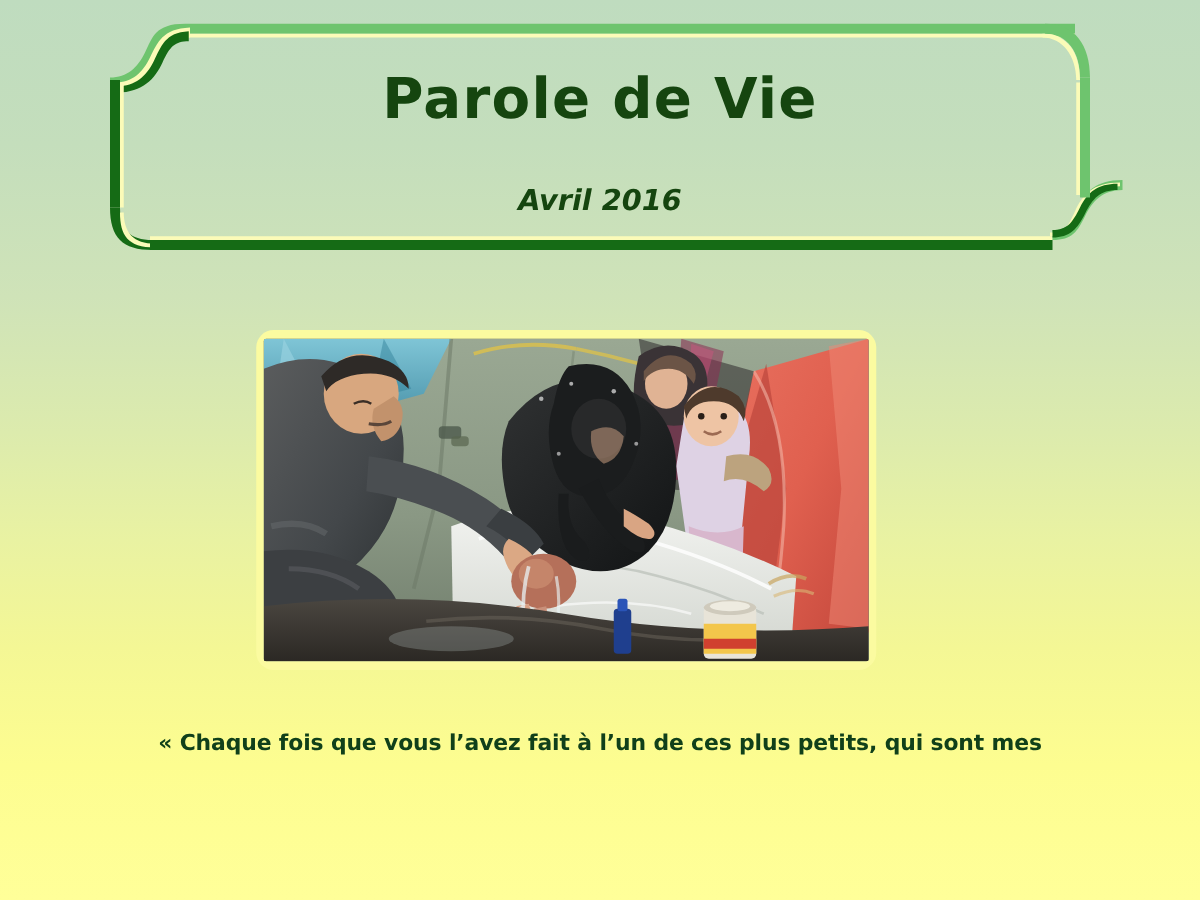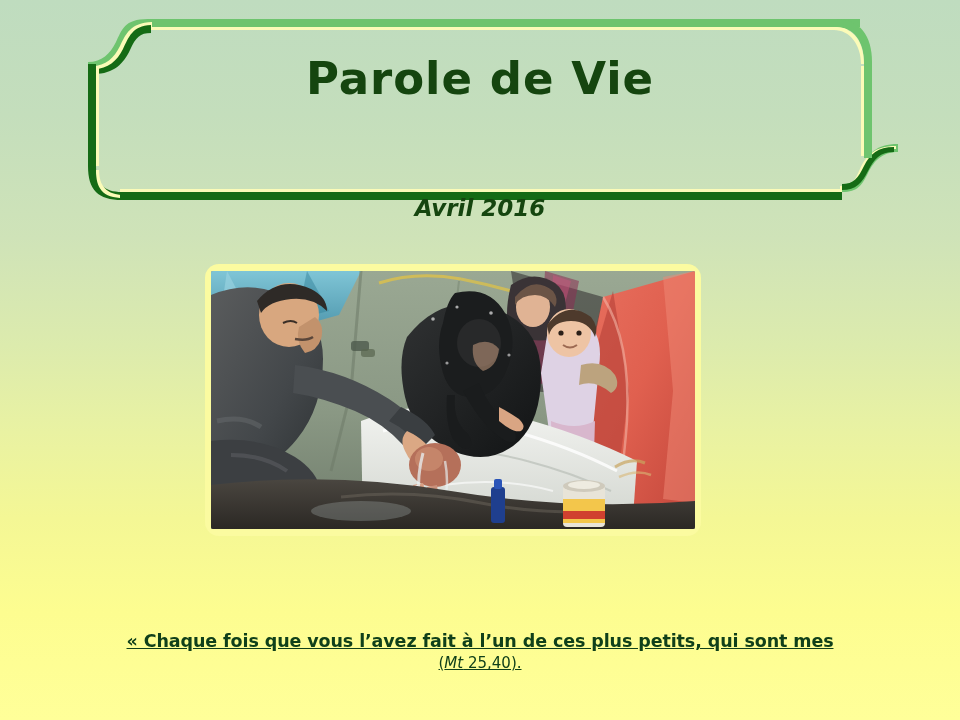--- a/index.html
+++ b/index.html
@@ -65,21 +65,20 @@
     top: 134px;
     width: 856px;
     text-align: center;
     font-family: "DejaVu Sans", sans-serif;
     font-size: 23px;
     font-weight: bold;
     font-style: italic;
     color: #15450f;
     line-height: 1;
     white-space: nowrap;
-    margin-top: 47px;
   }
 
   
   #photo-wrap {
     position: absolute;
     left: 205px;
     top: 264px;
     width: 496px;
     height: 272px;
     background: #fbfba0;
@@ -96,26 +95,25 @@
     overflow: hidden;
     border-radius: 2px;
     background: #5d6a63;
   }
   #photo-inner svg { display:block; }
 
   
   #caption {
     position: absolute;
     left: 110px;
-    top: 630px;
+    top: 584px;
     width: 740px;
     text-align: center;
     color: #10401a;
     font-family: "DejaVu Sans", sans-serif;
-    text-decoration: underline;
   }
   .caption-main {
     font-size: 17.5px;
     font-weight: bold;
     line-height: 1.28;
     letter-spacing: -0.1px;
   }
   .caption-ref {
     margin-top: 2px;
     font-size: 15px;
@@ -304,16 +302,15 @@
         <path d="M404 196 q16 -10 30 -4" stroke="#c9a560" stroke-width="3" fill="none" opacity="0.7"></path>
         <path d="M408 206 q18 -8 32 -2" stroke="#d8b877" stroke-width="2.5" fill="none" opacity="0.6"></path>
 
         <rect x="0" y="0" width="484" height="258" fill="none"></rect>
       </svg>
     </div>
   </div>
 
   <div id="caption">
     <div class="caption-main">« Chaque fois que vous l’avez fait à l’un de ces plus petits, qui sont mes</div>
-    <div class="caption-ref"><span>(</span><i>Mt</i><span> 25,40).</span></div>
   </div>
 
 </div>
 
 </body></html>

